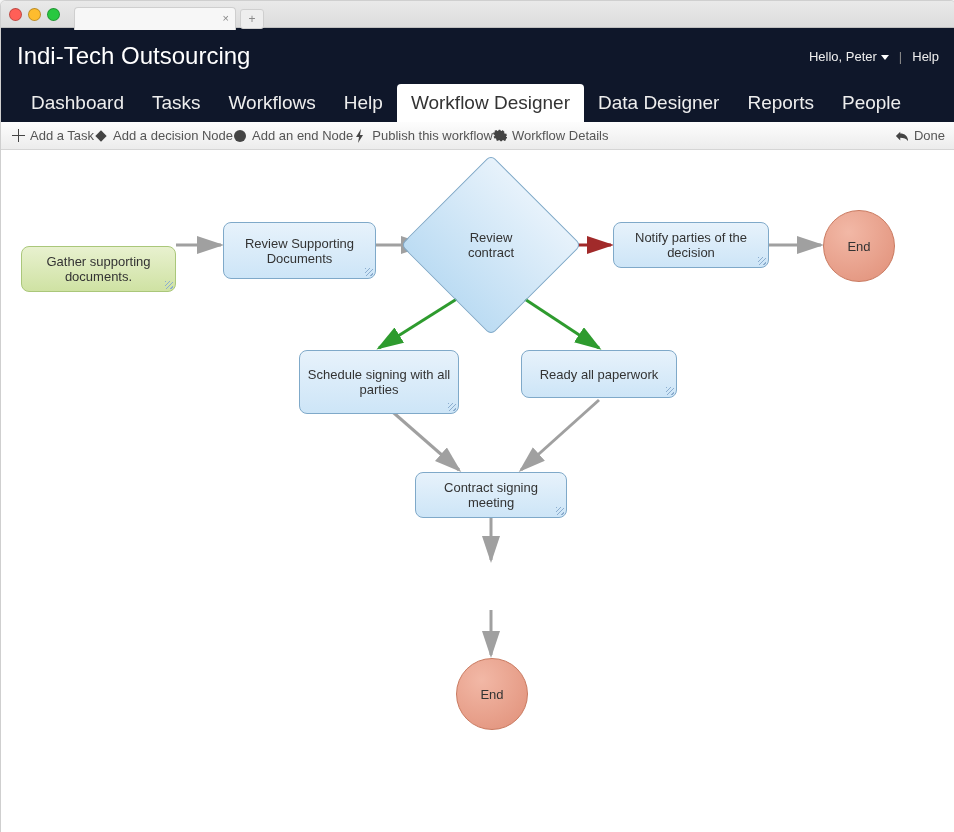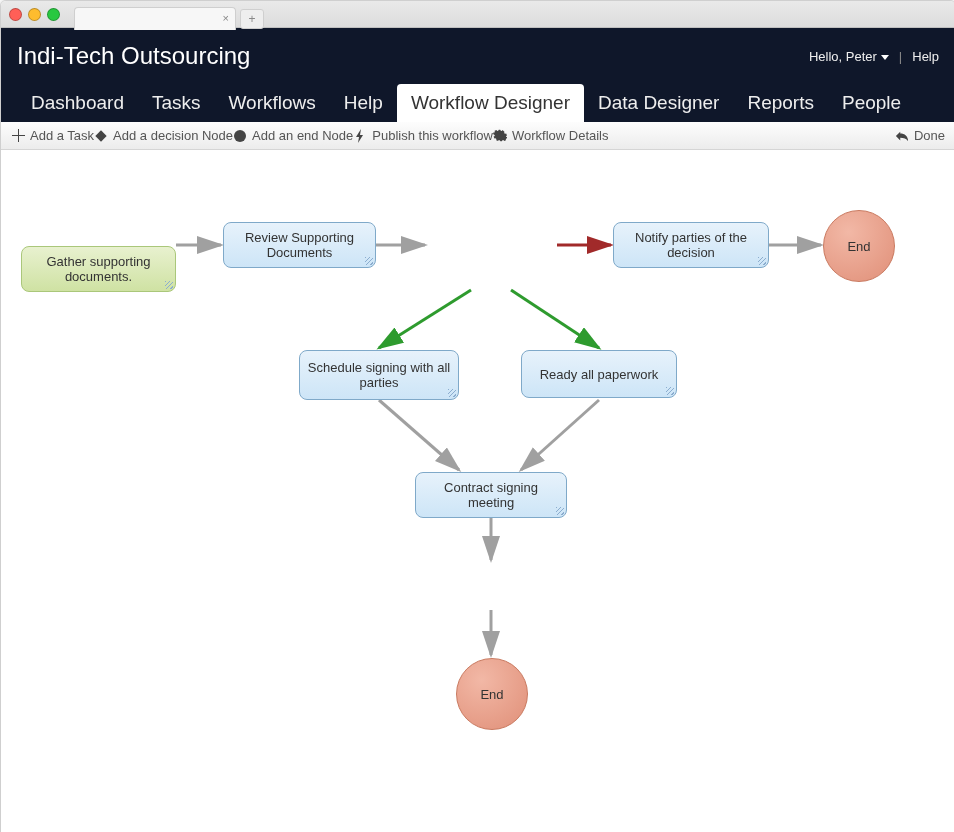--- a/index.html
+++ b/index.html
@@ -159,32 +159,36 @@
 
       <line x1="490" y1="368" x2="490" y2="410" stroke="#a0a0a0" stroke-width="3" marker-end="url(#ar-gray)"></line>
 
       <line x1="490" y1="460" x2="490" y2="505" stroke="#a0a0a0" stroke-width="3" marker-end="url(#ar-gray)"></line>
     </svg>
 
     <div class="node start" style="left:20px;top:72px;width:155px;height:46px;">
       <span>Gather supporting documents.</span>
         <div class="grip"></div>
     </div>
-    <div class="node" style="left:222px;top:72px;width:153px;height:46px;">
+    <div class="node" style="left:222px;top:72px;width:153px;height:57px;">
       <span>Review Supporting Documents</span>
         <div class="grip"></div>
+    </div>
+    <div class="diamond" style="left:426px;top:31px;">
+      <div class="shape"></div>
+      <div class="lbl">Review contract</div>
     </div>
     <div class="node" style="left:612px;top:72px;width:156px;height:46px;">
       <span>Notify parties of the decision</span>
         <div class="grip"></div>
     </div>
     <div class="endnode" style="left:822px;top:60px;">
       <span>End</span>
     </div>
-    <div class="node" style="left:298px;top:200px;width:160px;height:50px;">
+    <div class="node" style="left:298px;top:200px;width:160px;height:64px;">
       <span>Schedule signing with all parties</span>
         <div class="grip"></div>
     </div>
     <div class="node" style="left:520px;top:200px;width:156px;height:48px;">
       <span>Ready all paperwork</span>
         <div class="grip"></div>
     </div>
     <div class="node" style="left:414px;top:322px;width:152px;height:46px;">
       <span>Contract signing meeting</span>
         <div class="grip"></div>

